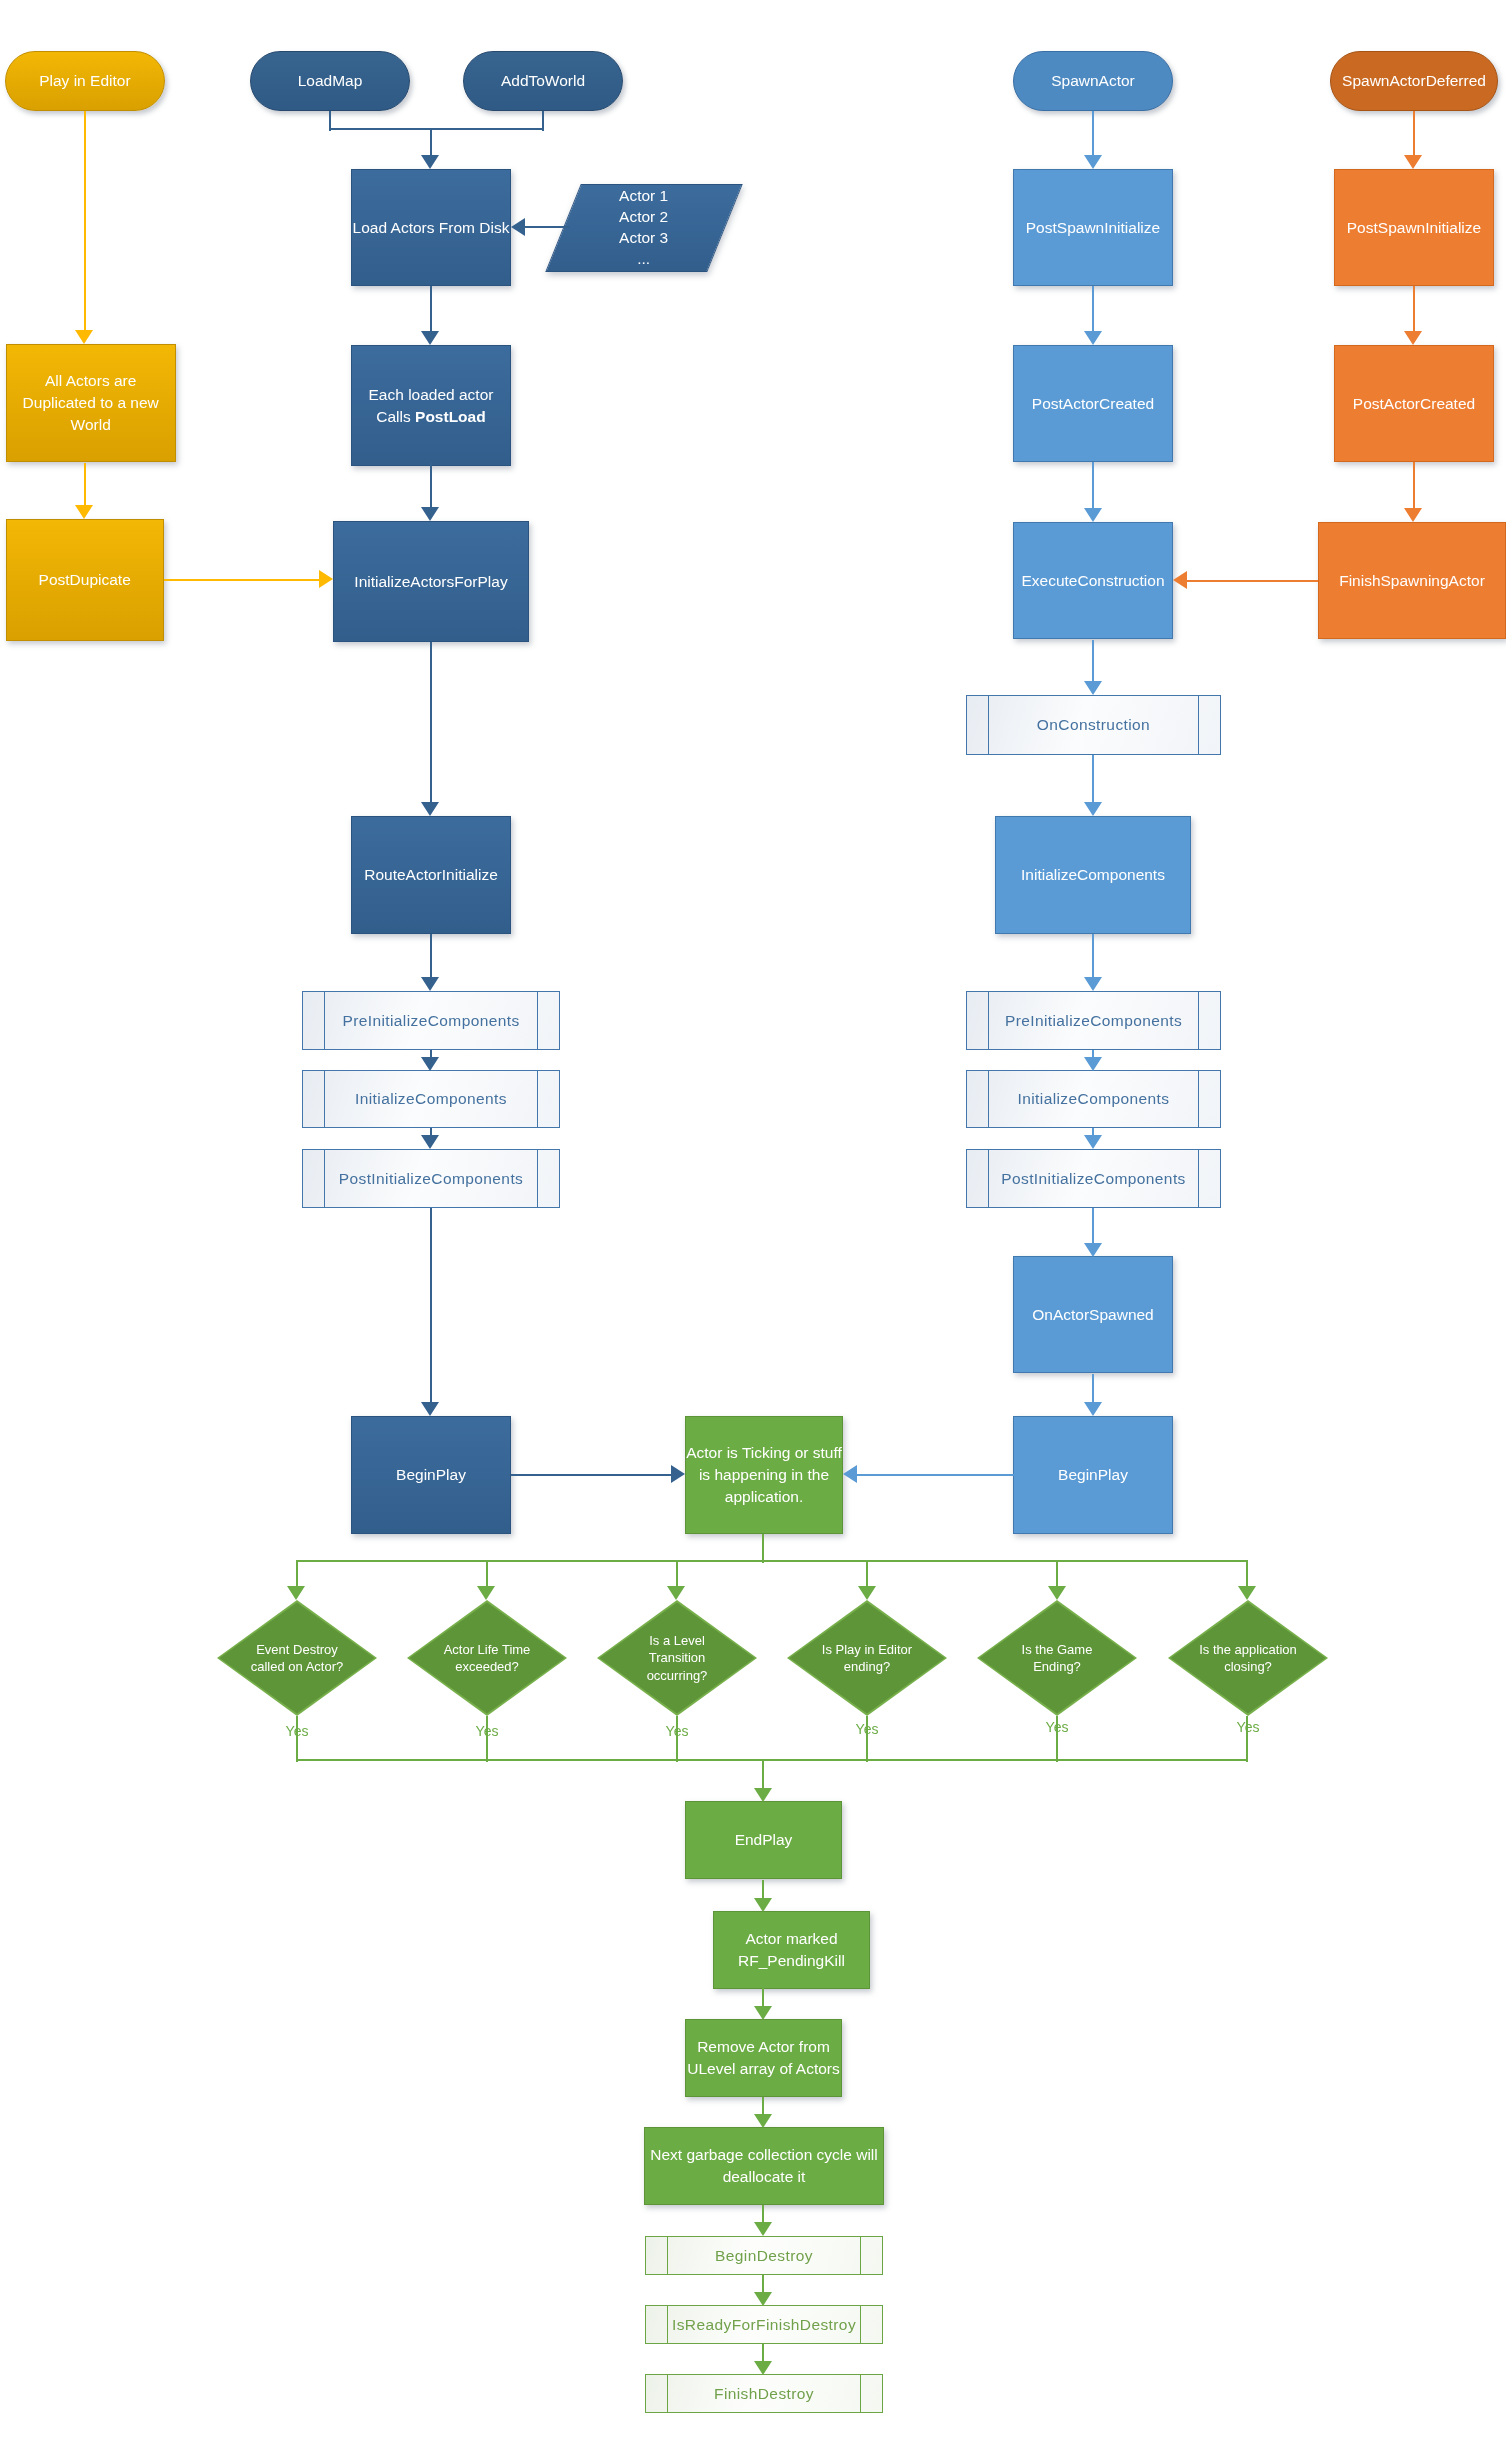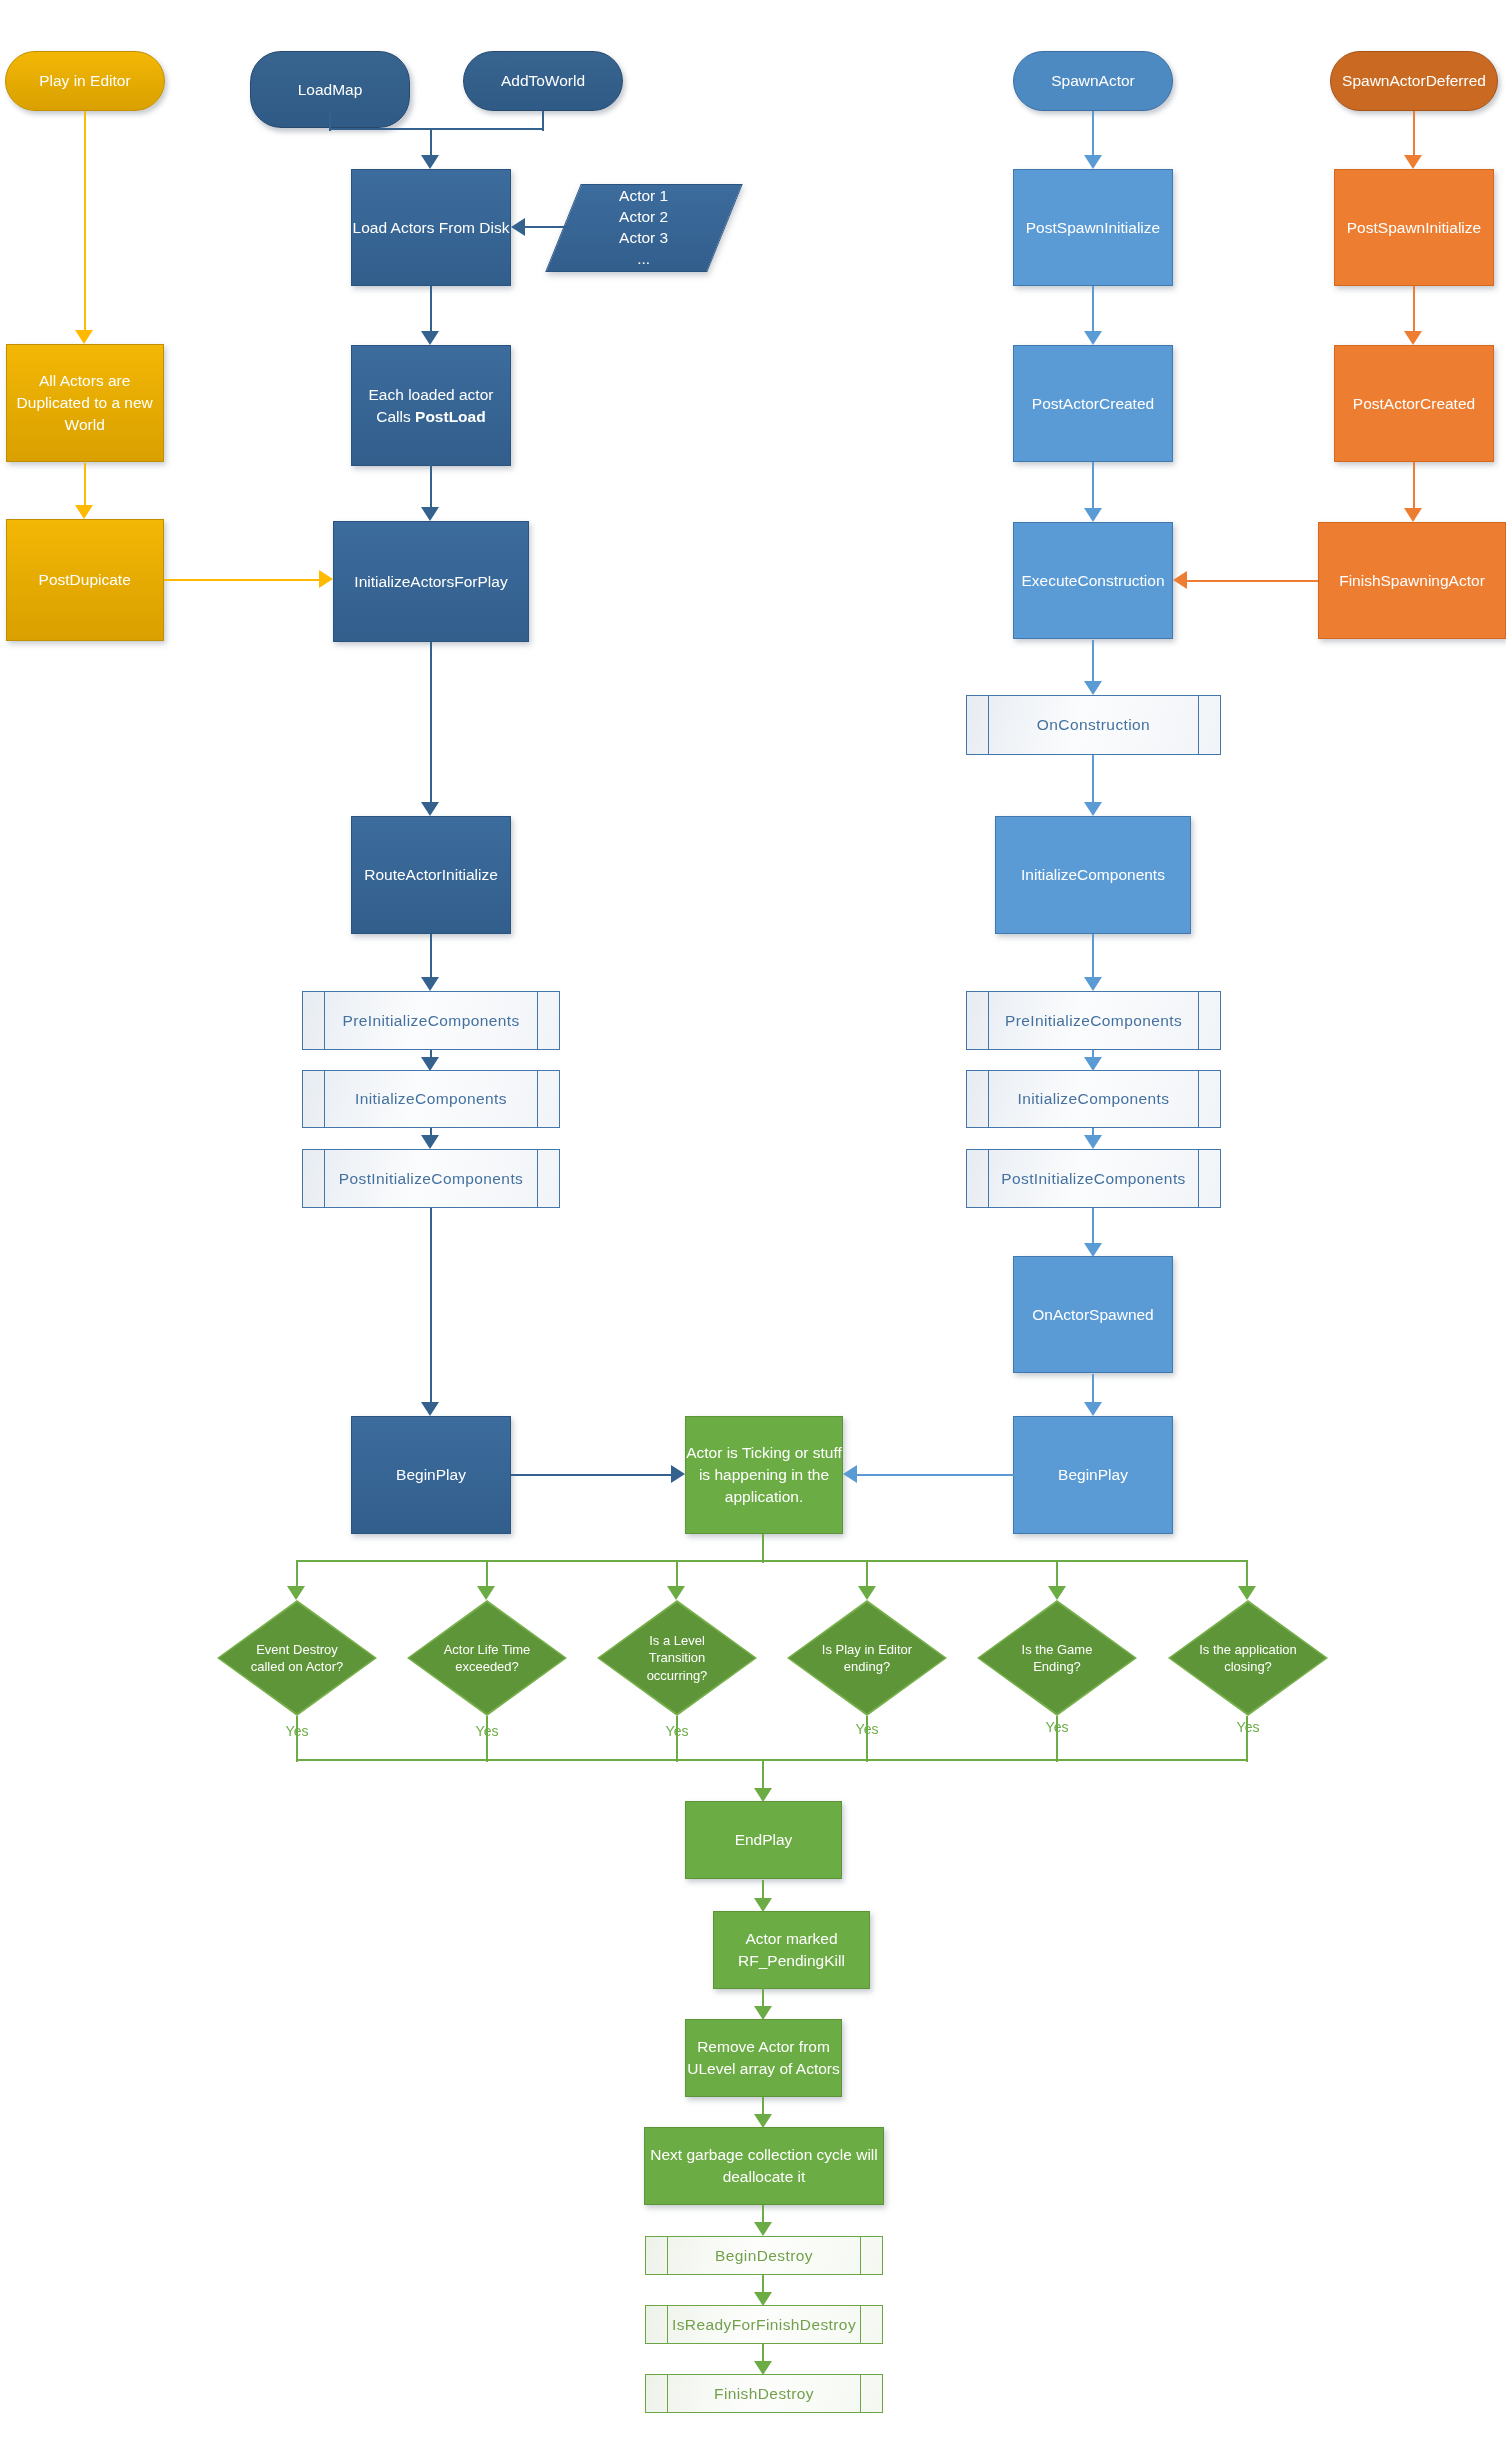--- a/index.html
+++ b/index.html
@@ -61,26 +61,26 @@
   .yes{position:absolute;transform:translateX(-50%);color:var(--green-fill);font-size:14px;
      background:#fff;padding:0.8px 4.1px;}
   b{font-weight:bold;}
 </style>
 </head>
 <body>
 
 <div id="canvas">
 
   <div class="n pill pill-yellow shadow" style="left:4.9px;top:51px;width:160px;height:60px;">Play in Editor</div>
-  <div class="n pill pill-dark shadow" style="left:250px;top:51px;width:160px;height:77px;text-align:center;">LoadMap</div>
+  <div class="n pill pill-dark shadow" style="left:250px;top:51px;width:160px;height:60px;text-align:center;">LoadMap</div>
   <div class="n pill pill-dark shadow" style="left:463px;top:51px;width:160px;height:60px;">AddToWorld</div>
   <div class="n pill pill-lblue shadow" style="left:1013px;top:51px;width:160px;height:60px;">SpawnActor</div>
   <div class="n pill pill-orange shadow" style="left:1330px;top:51px;width:168px;height:60px;">SpawnActorDeferred</div>
 
-  <div class="n box-yellow shadow" style="left:5.7px;top:344px;width:158px;height:118px;">All Actors are Duplicated to a new World</div>
+  <div class="n box-yellow shadow" style="left:5.7px;top:344px;width:170px;height:118px;">All Actors are Duplicated to a new World</div>
   <div class="n box-yellow shadow" style="left:5.7px;top:519px;width:158px;height:122px;">PostDupicate</div>
 
   <div class="n box-dark shadow" style="left:351px;top:169px;width:160px;height:117px;">Load Actors From Disk</div>
 
   <div class="para shadow" style="left:563px;top:184px;width:162px;height:88px;">
     <div class="unskew">
       <span>Actor 1</span>
       <span>Actor 2</span>
       <span>Actor 3</span>
       <span>...</span>

